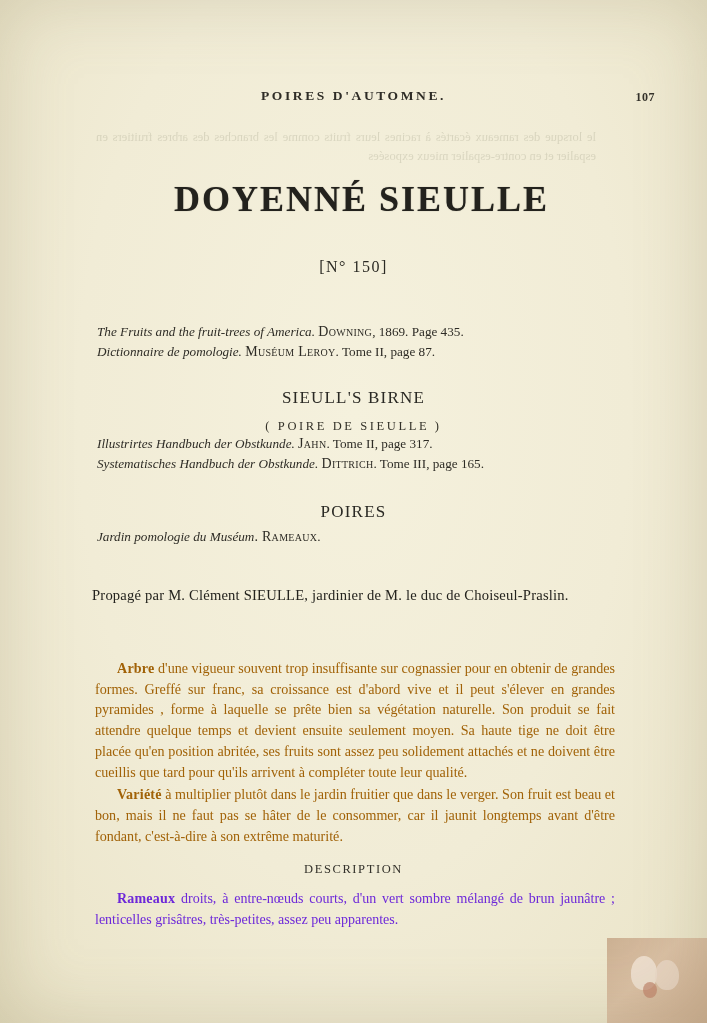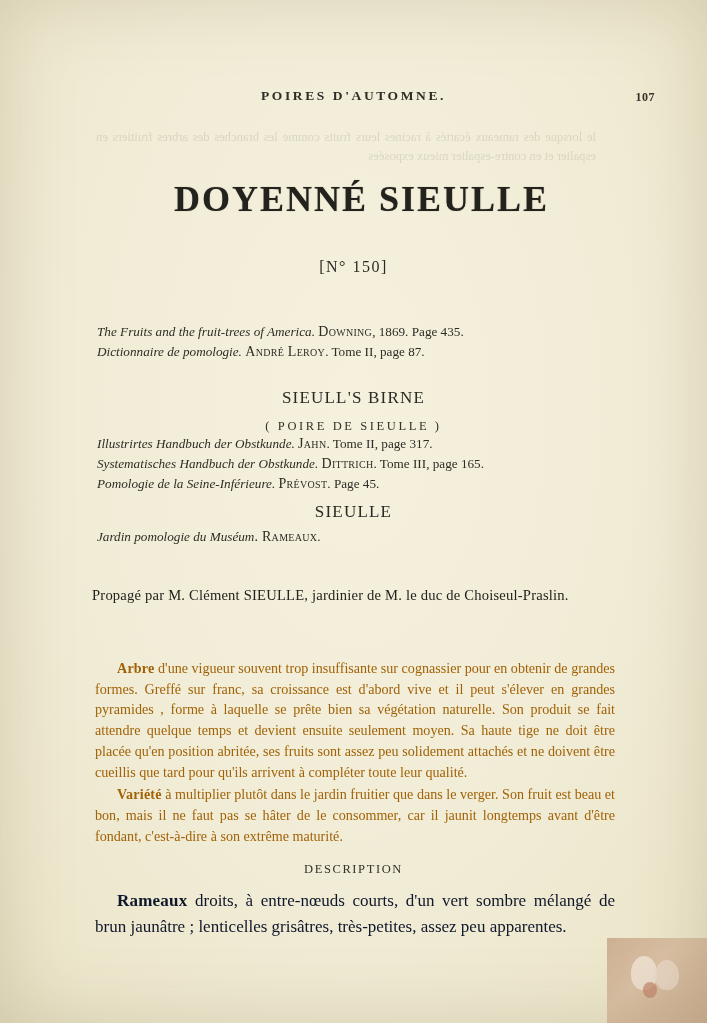--- a/index.html
+++ b/index.html
@@ -172,24 +172,24 @@
     font-size: 12.5px;
     letter-spacing: 1.6px;
     color: #33312a;
   }
 
   .body2 {
     position: absolute;
     top: 888px;
     left: 3px;
     width: 520px;
-    font-size: 17px;
+    font-size: 14px;
     line-height: 1.5;
     text-align: justify;
-    color: #0f172a;
+    color: #6d28d9;
   }
   .body2 p { margin: 0; text-indent: 22px; }
 
   
   .ghost {
     position: absolute;
     left: 96px;
     top: 128px;
     width: 500px;
     font-size: 12.6px;
@@ -269,43 +269,39 @@
 
     <div class="number-line">[N° 150]</div>
 
     <div class="refblock rf1">
       <div class="line">
         <span class="ital">The Fruits and the fruit-trees of America.</span>
         <span class="smallcaps">Downing</span><span>, 1869. Page 435.</span>
       </div>
       <div class="line">
         <span class="ital">Dictionnaire de pomologie.</span>
-        <span class="smallcaps">André Leroy</span><span>. Tome II, page 87.</span>
+        <span class="smallcaps">Muséum Leroy</span><span>. Tome II, page 87.</span>
       </div>
     </div>
 
     <div class="subhead sh-sieulls">SIEULL'S BIRNE</div>
     <div class="subhead2 sh-poire">( POIRE DE SIEULLE )</div>
 
     <div class="refblock rf2">
       <div class="line">
         <span class="ital">Illustrirtes Handbuch der Obstkunde.</span>
         <span class="smallcaps">Jahn</span><span>. Tome II, page 317.</span>
       </div>
       <div class="line">
         <span class="ital">Systematisches Handbuch der Obstkunde.</span>
         <span class="smallcaps">Dittrich</span><span>. Tome III, page 165.</span>
       </div>
-      <div class="line">
-        <span class="ital">Pomologie de la Seine-Inférieure.</span>
-        <span class="smallcaps">Prévost</span><span>. Page 45.</span>
-      </div>
-    </div>
-
-    <div class="subhead sh-sieulle">SIEULLE</div>
+    </div>
+
+    <div class="subhead sh-sieulle">POIRES</div>
 
     <div class="refblock rf3">
       <div class="line">
         <span class="ital">Jardin pomologie du Muséum</span><span class="smallcaps">. Rameaux</span><span>.</span>
       </div>
     </div>
 
     <div class="propag">Propagé par M. Clément SIEULLE, jardinier de M. le duc de Choiseul-Praslin.</div>
 
     <div class="body">

